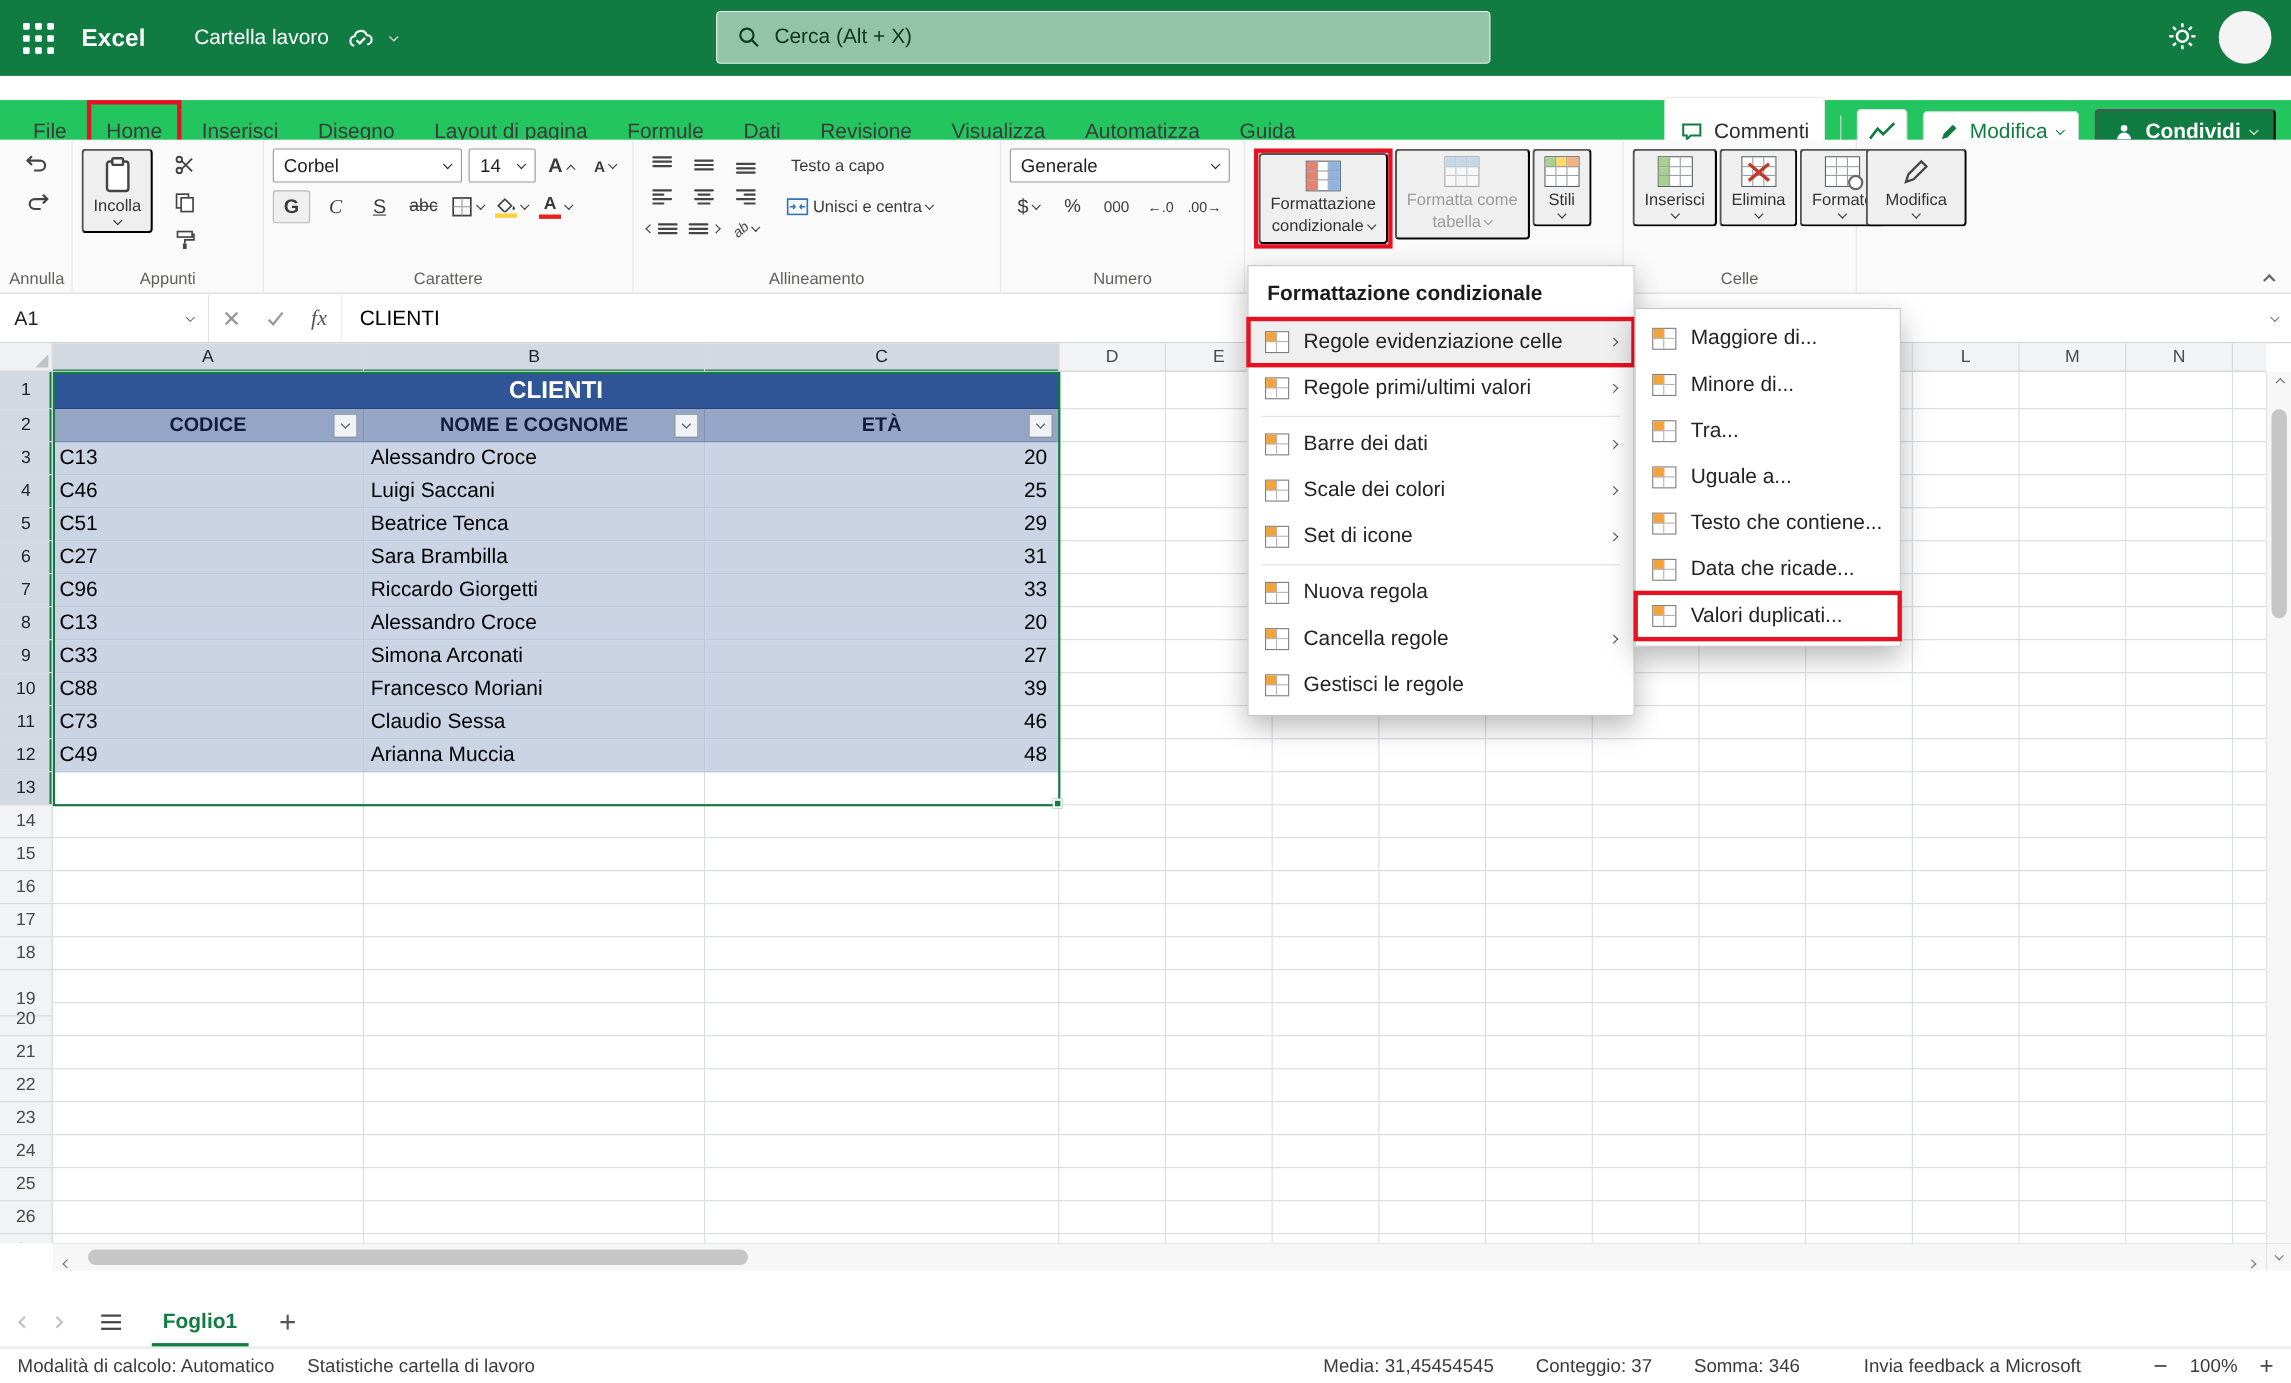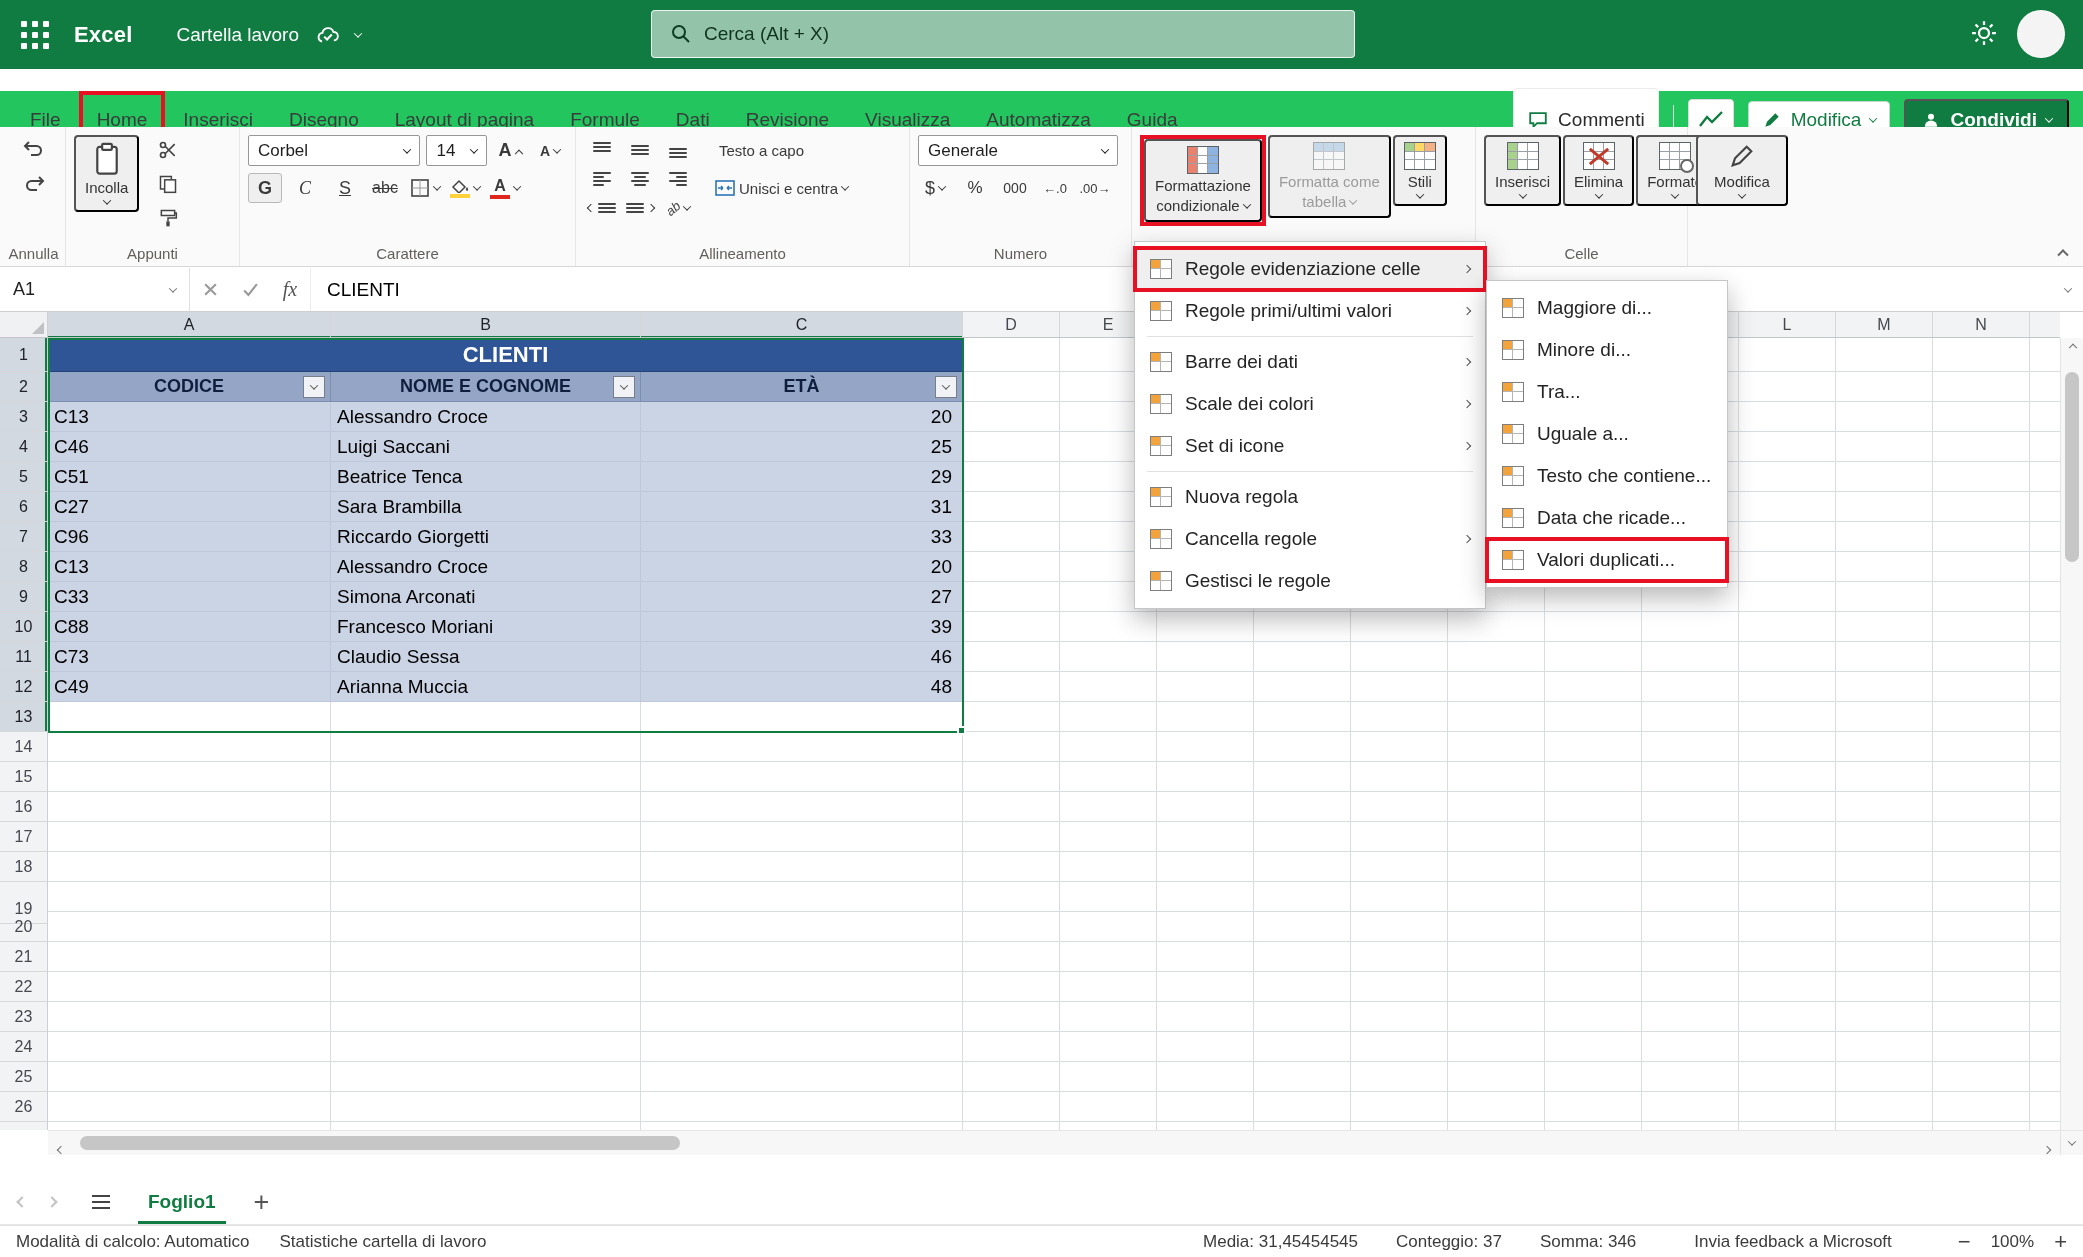--- a/index.html
+++ b/index.html
@@ -831,20 +831,21 @@
       </div>
     <span class="st-feedback">Invia feedback a Microsoft</span>
     <div class="st-zoom">
       <span class="zoomglyph">−</span>
       <span>100%</span>
       <span class="zoomglyph">+</span>
     </div>
   </footer>
 
   <div class="cfmenu">
+    <div class="mtitle">Formattazione condizionale</div>
     <div class="mlist">
         <div class="mitem hl annotated">
           <div class="mtbl">
             <i></i>
             <i></i>
             <i></i>
             <i></i>
           </div>
           <span class="mlabel">Regole evidenziazione celle</span>
           <span class="ch right sm mchev"></span>

